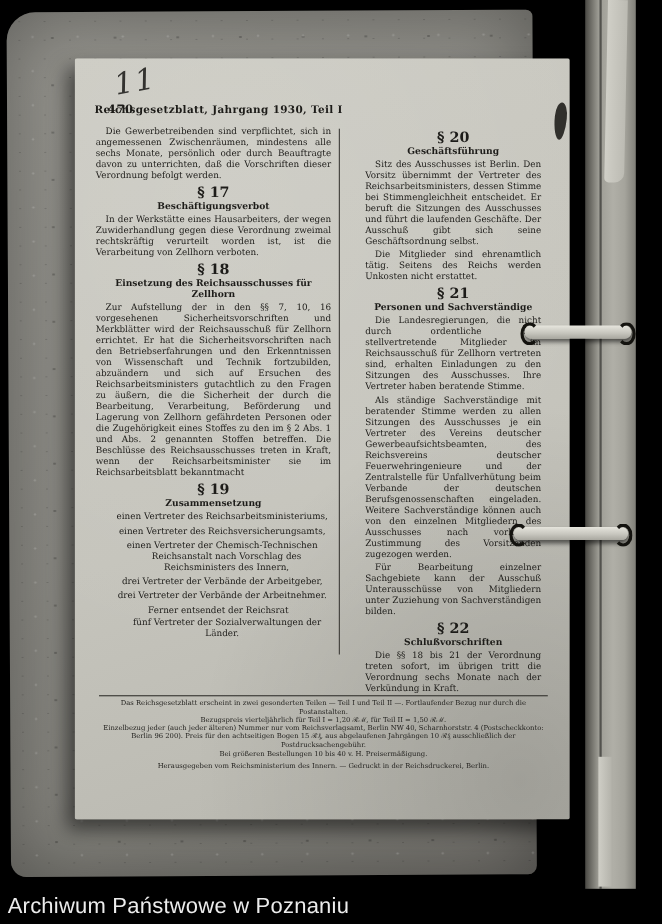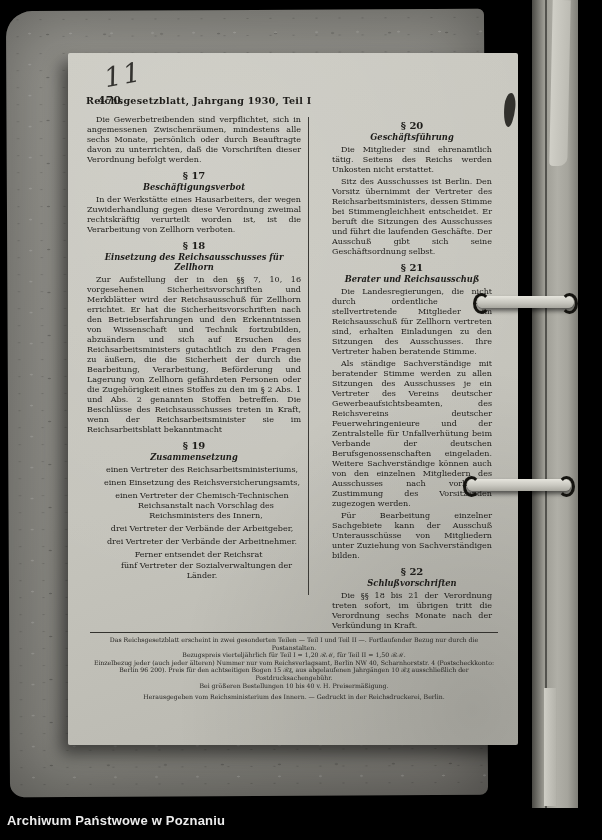--- a/index.html
+++ b/index.html
@@ -88,38 +88,38 @@
   
   .columns{position:absolute;left:0;top:62px;width:100%;height:516px;overflow:hidden;padding-left:40px;}
   .col{position:absolute;top:0;font-size:8px;line-height:10px;text-align:justify;}
   .col-left{left:19px;width:214px;}
   .col-right{left:264px;width:160px;}
   .col-divider{
     position:absolute;left:240px;top:64px;width:1px;height:478px;
     background:#3c3b37;z-index:4;
   }
   .para{margin:0 0 2px;text-indent:9px;}
-  .sec-num{text-align:center;font-weight:700;font-size:10px;margin:6px 0 1px;text-indent:0;}
-  .sec-title{text-align:center;font-weight:700;font-size:8.3px;margin:0 0 3px;text-indent:0;font-style:italic;}
+  .sec-num{text-align:center;font-weight:700;font-size:13px;margin:6px 0 1px;text-indent:0;}
+  .sec-title{text-align:center;font-weight:700;font-size:8.3px;margin:0 0 3px;text-indent:0;}
   .list-item{margin:3px 0 3px 16px;padding-left:8px;text-indent:-8px;text-align:center;}
   .lead-line{margin:3px 0 1px;text-indent:9px;text-align:center;}
   .single-indent{margin:1px 0 3px 16px;text-align:center;}
   
   .page-footer{
     position:absolute;left:22px;right:20px;top:579px;
     border-top:1px solid #33322e;padding-top:3px;
     font-size:6.2px;line-height:7.6px;text-align:center;color:#23221f;
   }
   .footer-line{margin:0;}
   .footer-pub{margin-top:4px;}
   
   .archive-label{
     position:absolute;left:7px;top:813px;z-index:8;
     font-family:"Liberation Sans","DejaVu Sans",sans-serif;
-    font-weight:700;font-size:13px;color:#ececec;letter-spacing:.2px;
+    font-weight:400;font-size:20px;color:#ececec;letter-spacing:.2px;
   }
 </style>
 </head>
 <body>
 
 <div class="board"></div>
 
 <div class="page-stack"></div>
 <div class="tab-top"></div>
 <div class="tab-bottom"></div>
@@ -141,37 +141,37 @@
       <p class="sec-title">Beschäftigungsverbot</p>
       <p class="para">In der Werkstätte eines Hausarbeiters, der wegen Zuwiderhandlung gegen diese Verordnung zweimal rechtskräftig verurteilt worden ist, ist die Verarbeitung von Zellhorn verboten.</p>
 
       <p class="sec-num">§ 18</p>
       <p class="sec-title">Einsetzung des Reichsausschusses für Zellhorn</p>
       <p class="para">Zur Aufstellung der in den §§ 7, 10, 16 vorgesehenen Sicherheitsvorschriften und Merkblätter wird der Reichsausschuß für Zellhorn errichtet. Er hat die Sicherheitsvorschriften nach den Betriebserfahrungen und den Erkenntnissen von Wissenschaft und Technik fortzubilden, abzuändern und sich auf Ersuchen des Reichsarbeitsministers gutachtlich zu den Fragen zu äußern, die die Sicherheit der durch die Bearbeitung, Verarbeitung, Beförderung und Lagerung von Zellhorn gefährdeten Personen oder die Zugehörigkeit eines Stoffes zu den im § 2 Abs. 1 und Abs. 2 genannten Stoffen betreffen. Die Beschlüsse des Reichsausschusses treten in Kraft, wenn der Reichsarbeitsminister sie im Reichsarbeitsblatt bekanntmacht</p>
 
       <p class="sec-num">§ 19</p>
       <p class="sec-title">Zusammensetzung</p>
       <p class="para list-item">einen Vertreter des Reichsarbeitsministeriums,</p>
-      <p class="para list-item">einen Einsetzung des Reichsversicherungsamts,</p>
+      <p class="para list-item">einen Vertreter des Reichsversicherungsamts,</p>
       <p class="para list-item">einen Vertreter der Chemisch-Technischen Reichsanstalt nach Vorschlag des Reichsministers des Innern,</p>
       <p class="para list-item">drei Vertreter der Verbände der Arbeitgeber,</p>
       <p class="para list-item">drei Vertreter der Verbände der Arbeitnehmer.</p>
       <p class="para lead-line">Ferner entsendet der Reichsrat</p>
       <p class="para single-indent">fünf Vertreter der Sozialverwaltungen der Länder.</p>
 
     </div>
 
     <div class="col col-right">
       <p class="sec-num">§ 20</p>
       <p class="sec-title">Geschäftsführung</p>
+      <p class="para">Sitz des Ausschusses ist Berlin. Den Vorsitz übernimmt der Vertreter des Reichsarbeitsministers, dessen Stimme bei Stimmengleichheit entscheidet. Er beruft die Sitzungen des Ausschusses und führt die laufenden Geschäfte. Der Ausschuß gibt sich seine Geschäftsordnung selbst.</p>
       <p class="para">Die Mitglieder sind ehrenamtlich tätig. Seitens des Reichs werden Unkosten nicht erstattet.</p>
-      <p class="para">Sitz des Ausschusses ist Berlin. Den Vorsitz übernimmt der Vertreter des Reichsarbeitsministers, dessen Stimme bei Stimmengleichheit entscheidet. Er beruft die Sitzungen des Ausschusses und führt die laufenden Geschäfte. Der Ausschuß gibt sich seine Geschäftsordnung selbst.</p>
 
       <p class="sec-num">§ 21</p>
-      <p class="sec-title">Berater und Reichsausschuß</p>
+      <p class="sec-title">Personen und Sachverständige</p>
       <p class="para">Die Landesregierungen, die nicht durch ordentliche oder stellvertretende Mitglieder im Reichsausschuß für Zellhorn vertreten sind, erhalten Einladungen zu den Sitzungen des Ausschusses. Ihre Vertreter haben beratende Stimme.</p>
       <p class="para">Als ständige Sachverständige mit beratender Stimme werden zu allen Sitzungen des Ausschusses je ein Vertreter des Vereins deutscher Gewerbeaufsichtsbeamten, des Reichsvereins deutscher Feuerwehringenieure und der Zentralstelle für Unfallverhütung beim Verbande der deutschen Berufsgenossenschaften eingeladen. Weitere Sachverständige können auch von den einzelnen Mitgliedern des Ausschusses nach vorheriger Zustimmung des Vorsitzenden zugezogen werden.</p>
       <p class="para">Für Bearbeitung einzelner Sachgebiete kann der Ausschuß Unterausschüsse von Mitgliedern unter Zuziehung von Sachverständigen bilden.</p>
 
       <p class="sec-num">§ 22</p>
       <p class="sec-title">Schlußvorschriften</p>
       <p class="para">Die §§ 18 bis 21 der Verordnung treten sofort, im übrigen tritt die Verordnung sechs Monate nach der Verkündung in Kraft.</p>
 
     </div>
   </div>

